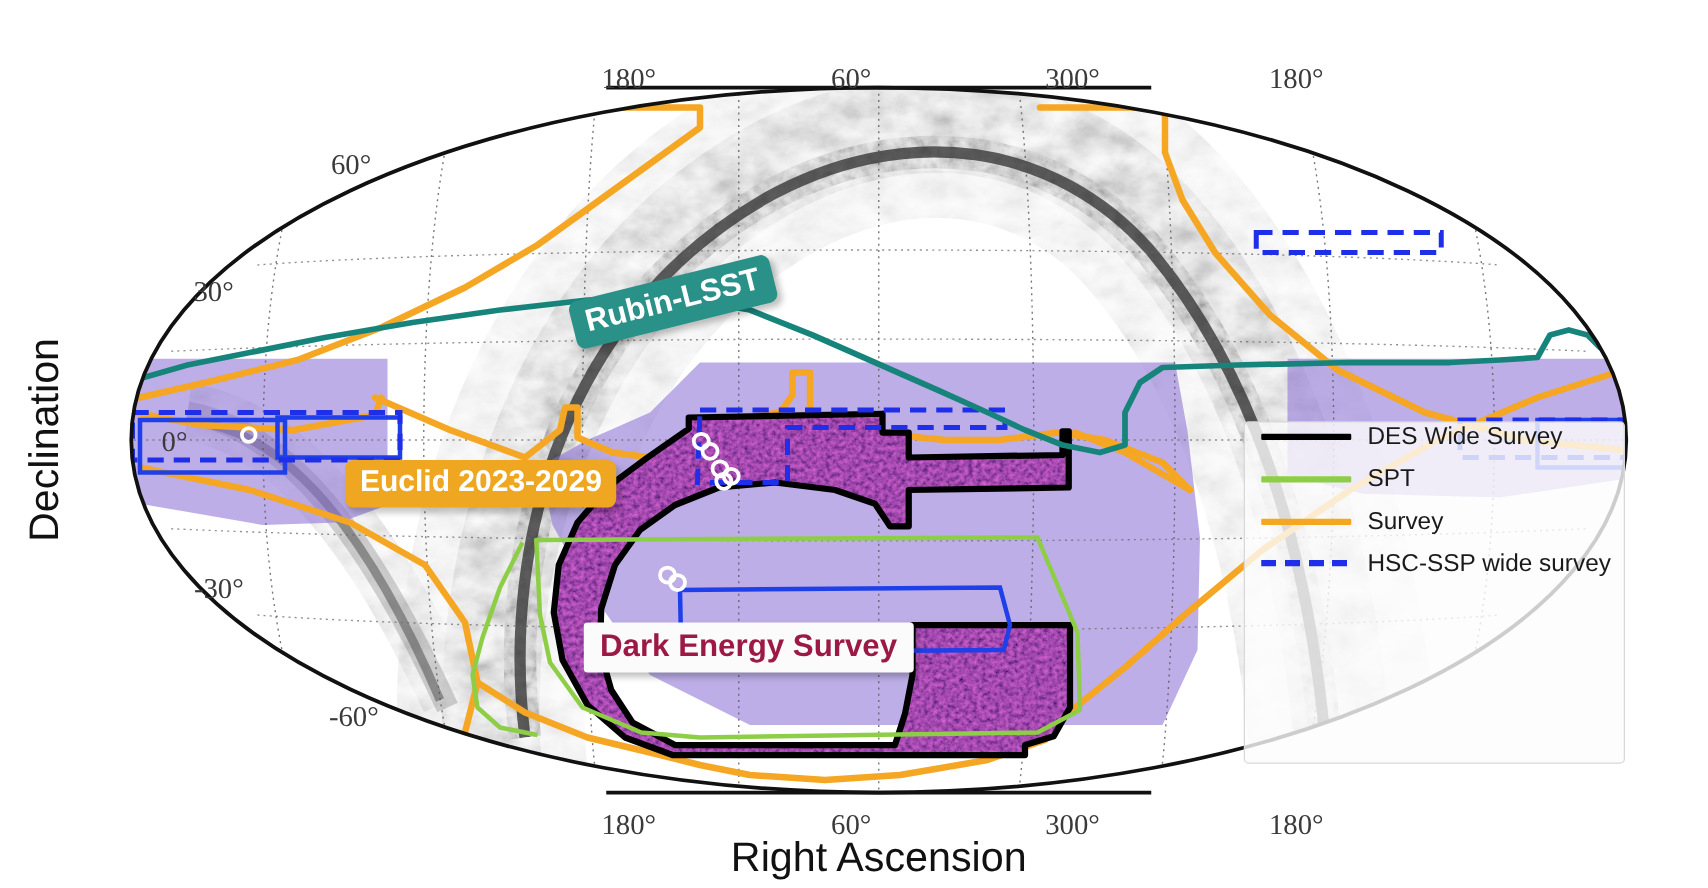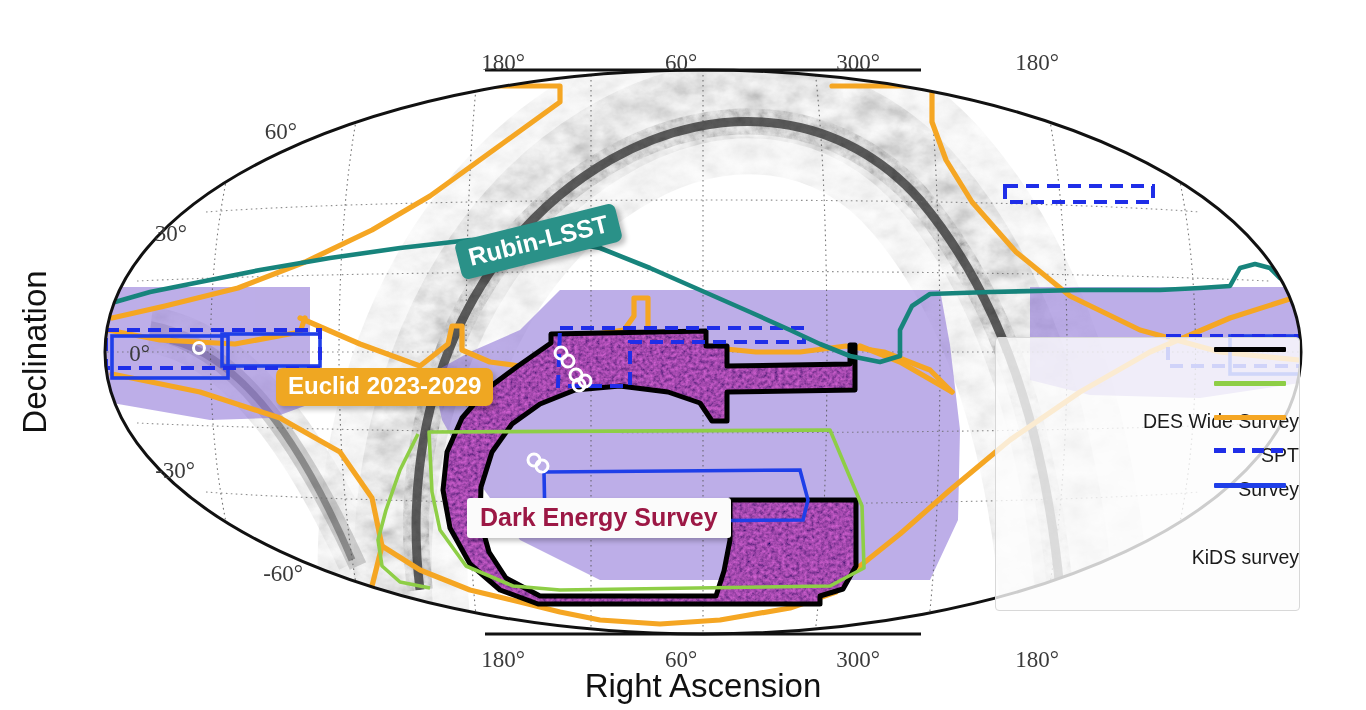--- a/index.html
+++ b/index.html
@@ -17,21 +17,21 @@
       box-shadow:3px 4px 5px rgba(0,0,0,.25);}
   #lbl-euclid{left:252px;top:368px;background:#efa722;font-size:24px;
       padding:4px 12px 6px 12px;border-radius:7px;
       box-shadow:3px 4px 5px rgba(0,0,0,.22);margin-left:24px;}
   #lbl-des{left:467px;top:498px;background:#fbfbfb;color:#9c1845;font-size:25px;
       padding:5px 13px 6px 13px;border-radius:3px;
       box-shadow:2px 3px 5px rgba(0,0,0,.25);text-align:right;}
 
   #legend{position:absolute;left:995px;top:337px;width:303px;height:272px;
       background:rgba(252,252,252,.80);border:1px solid #d8d8d8;border-radius:4px;}
-  .leg-row{display:flex;align-items:flex-end;height:34px;padding-left:25px;flex-direction:column;}
+  .leg-row{display:flex;align-items:flex-start;height:34px;padding-left:13px;}
   .leg-key{width:72px;height:22px;position:relative;flex:0 0 72px;margin-right:13px;}
   .leg-txt{font-size:19.5px;color:#1a1a1a;white-space:nowrap;}
   .k-line{position:absolute;left:0;right:0;top:9px;height:4.5px;border-radius:1px;}
   .k-dash{position:absolute;left:0;right:0;top:8px;height:5px;
       background:repeating-linear-gradient(to right,#1f2ee8 0 12px,transparent 12px 19px);}
   .k-patch{position:absolute;left:2px;right:2px;top:2px;bottom:2px;border-radius:2px;}
   .k-dot{position:absolute;left:50%;top:50%;width:9px;height:9px;margin:-4.5px 0 0 -4.5px;
       border-radius:50%;border:2.6px solid #fff;box-sizing:border-box;}
 </style>
 </head>
@@ -270,26 +270,21 @@
       <span class="leg-key">
         <span class="k-line" style="background:#f5a623"></span>
       </span>
       <span class="leg-txt">Survey</span>
     </div>
 
     <div class="leg-row">
       <span class="leg-key">
         <span class="k-dash"></span>
       </span>
-    </div>
-
-    <div class="leg-row">
-      <span class="leg-key">
-        <span class="k-line" style="background:#1f3fe8"></span>
-      </span>
-      <span class="leg-txt">KiDS survey</span>
-    </div>
+      <span class="leg-txt">HSC-SSP wide survey</span>
+    </div>
+
 
 
 
   </div>
 
 </div>
 
 </body></html>

